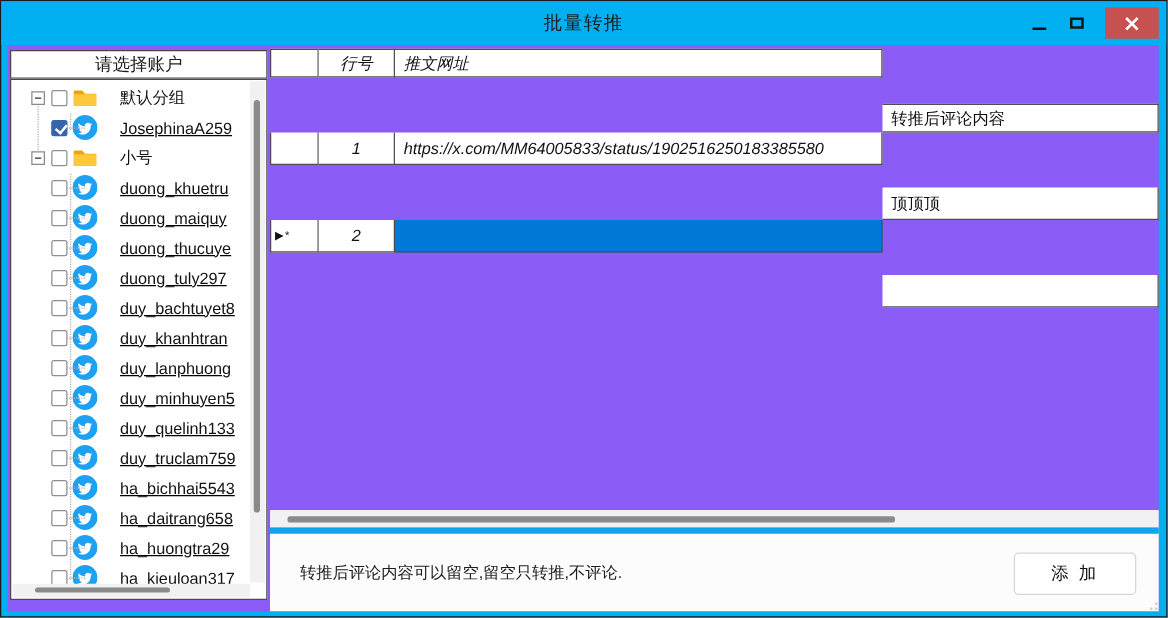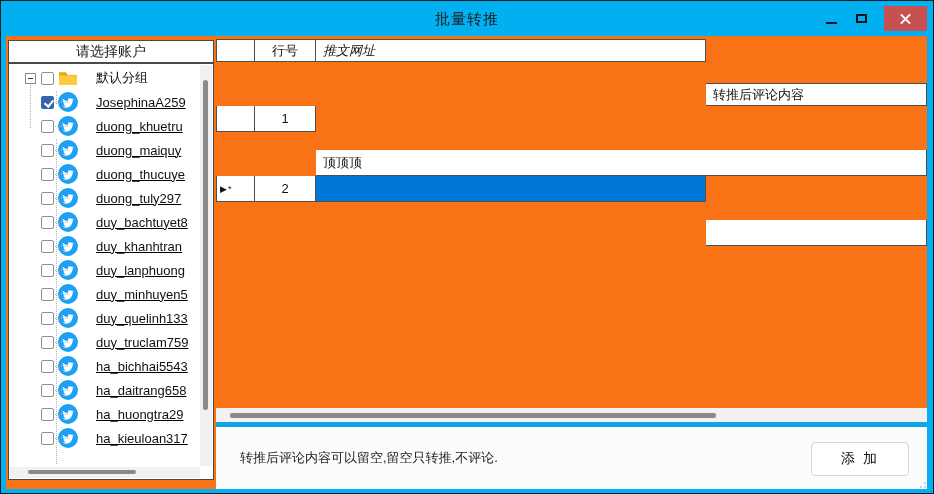--- a/index.html
+++ b/index.html
@@ -20,21 +20,21 @@
   .wbtn.max{width:30px;}
   .wbtn.close{width:43px;background:#c75050;margin-left:8px;}
   .glyph-min{width:11px;height:2px;background:#151515;margin-top:8px;}
   .glyph-max{width:11px;height:9px;border:2px solid #151515;box-sizing:border-box;background:transparent;}
   .glyph-close{position:relative;width:13px;height:13px;}
   .glyph-close::before,.glyph-close::after{content:"";position:absolute;left:0;top:6px;width:13px;height:2px;background:#fff;}
   .glyph-close::before{transform:rotate(45deg);}
   .glyph-close::after{transform:rotate(-45deg);}
 
   
-  .content{position:absolute;left:5px;top:35px;right:6px;bottom:4px;background:#f97316;}
+  .content{position:absolute;left:5px;top:35px;right:6px;bottom:4px;background:#8b5cf6;}
 
   
   .account-header{position:absolute;left:2px;top:4px;width:206px;height:23px;border:1px solid #4a4a4a;
     box-sizing:border-box;display:flex;align-items:center;justify-content:center;font-size:14px;color:#1d1d1d;background:#fff;}
   .tree-box{position:absolute;left:2px;top:27px;width:206px;height:417px;border:1px solid #4a4a4a;
     box-sizing:border-box;background:#fff;overflow:hidden;}
   .tree{position:absolute;left:1px;top:2px;right:1px;bottom:1px;}
   .vline{position:absolute;width:0;border-left:1px dotted #b0b0b0;}
   .vline.root{left:20px;top:14px;height:48px;}
   .vline.child-a{left:46px;top:25px;height:13px;}
@@ -62,21 +62,21 @@
 
   
   .grid{position:absolute;left:210px;top:3px;right:0;}
   .grid-header,.grid-row{display:flex;}
   .gcell{box-sizing:border-box;border-right:1px solid #4f4f4f;border-bottom:1px solid #4f4f4f;
     font-size:13px;color:#111;display:flex;align-items:center;overflow:hidden;white-space:nowrap;background:#fff;}
   .grid-header .gcell{border-top:1px solid #4f4f4f;height:23px;}
   .grid-row .gcell{height:26px;}
   .gcell:first-child{border-left:1px solid #4f4f4f;}
   .gcell-sel{width:39px;flex-shrink:0;padding-left:3px;}
-  .gcell-num{width:61px;flex-shrink:0;justify-content:center;}
+  .gcell-num{width:61px;flex-shrink:0;justify-content:center;font-style:italic;}
   .gcell-url{width:390px;flex-shrink:0;padding-left:7px;font-style:italic;}
   .gcell-cmt{flex:1;padding-left:7px;margin-top:44px;}
   .gcell-url.selected{background:#0078d7;}
   .row-indicator{font-size:9px;color:#111;letter-spacing:1px;}
 
   .grid-hscroll{position:absolute;left:210px;right:0;top:372px;height:14px;background:#f1f1f1;}
   .grid-hscroll .thumb{position:absolute;left:14px;top:5px;width:486px;height:5px;background:#8a8a8a;border-radius:2px;}
 
   
   .footer{position:absolute;left:210px;right:0;top:386px;bottom:0;background:#fcfcfc;border-top:5px solid #0ea5e9;}
@@ -129,20 +129,29 @@
     <span class="tlabel">默认分组</span>
   </div>
           <div class="trow account">
     <span class="cb checked"></span>
     <svg class="node-icon" viewBox="0 0 24 24">
       <circle cx="12" cy="12" r="12" fill="#1da1f2"></circle>
       <path transform="translate(5.0,6.2) scale(0.58)" fill="#ffffff" d="M23.953 4.57a10 10 0 0 1-2.825.775 4.958 4.958 0 0 0 2.163-2.723c-.951.555-2.005.959-3.127 1.184a4.92 4.92 0 0 0-8.384 4.482C7.69 8.095 4.067 6.13 1.64 3.162a4.822 4.822 0 0 0-.666 2.475c0 1.71.87 3.213 2.188 4.096a4.904 4.904 0 0 1-2.228-.616v.06a4.923 4.923 0 0 0 3.946 4.827 4.996 4.996 0 0 1-2.212.085 4.936 4.936 0 0 0 4.604 3.417 9.867 9.867 0 0 1-6.102 2.105c-.39 0-.779-.023-1.17-.067a13.995 13.995 0 0 0 7.557 2.209c9.053 0 13.998-7.496 13.998-13.985 0-.21 0-.42-.015-.63A9.935 9.935 0 0 0 24 4.59z"></path>
     </svg>
     <span class="tlabel">JosephinaA259</span>
   </div>
+          <div class="trow group">
+    <span class="exp"></span>
+    <span class="cb"></span>
+    <svg class="node-icon" viewBox="0 0 20 16">
+      <path d="M1 2.3 h6.8 l2.2 2.6 h9 v9.6 h-18 z" fill="#f0a30a"></path>
+      <path d="M1 5.4 h18 v9.1 h-18 z" fill="#ffc83d"></path>
+    </svg>
+    <span class="tlabel">小号</span>
+  </div>
           <div class="trow account">
     <span class="cb"></span>
     <svg class="node-icon" viewBox="0 0 24 24">
       <circle cx="12" cy="12" r="12" fill="#1da1f2"></circle>
       <path transform="translate(5.0,6.2) scale(0.58)" fill="#ffffff" d="M23.953 4.57a10 10 0 0 1-2.825.775 4.958 4.958 0 0 0 2.163-2.723c-.951.555-2.005.959-3.127 1.184a4.92 4.92 0 0 0-8.384 4.482C7.69 8.095 4.067 6.13 1.64 3.162a4.822 4.822 0 0 0-.666 2.475c0 1.71.87 3.213 2.188 4.096a4.904 4.904 0 0 1-2.228-.616v.06a4.923 4.923 0 0 0 3.946 4.827 4.996 4.996 0 0 1-2.212.085 4.936 4.936 0 0 0 4.604 3.417 9.867 9.867 0 0 1-6.102 2.105c-.39 0-.779-.023-1.17-.067a13.995 13.995 0 0 0 7.557 2.209c9.053 0 13.998-7.496 13.998-13.985 0-.21 0-.42-.015-.63A9.935 9.935 0 0 0 24 4.59z"></path>
     </svg>
     <span class="tlabel">duong_khuetru</span>
   </div>
           <div class="trow account">
     <span class="cb"></span>
@@ -263,20 +272,21 @@
         <div class="gcell gcell-num">行号</div>
         <div class="gcell gcell-url">推文网址</div>
         <div class="gcell gcell-cmt">转推后评论内容</div>
       </div>
       <div class="grid-rows">
           <div class="grid-row">
     <div class="gcell gcell-sel">
       <span class="row-indicator"></span>
     </div>
     <div class="gcell gcell-num">1</div>
+    <div class="gcell gcell-url">https://x.com/MM64005833/status/1902516250183385580</div>
     <div class="gcell gcell-cmt">顶顶顶</div>
   </div>
           <div class="grid-row">
     <div class="gcell gcell-sel">
       <span class="row-indicator">▶*</span>
     </div>
     <div class="gcell gcell-num">2</div>
     <div class="gcell gcell-url selected"></div>
     <div class="gcell gcell-cmt"></div>
   </div>

